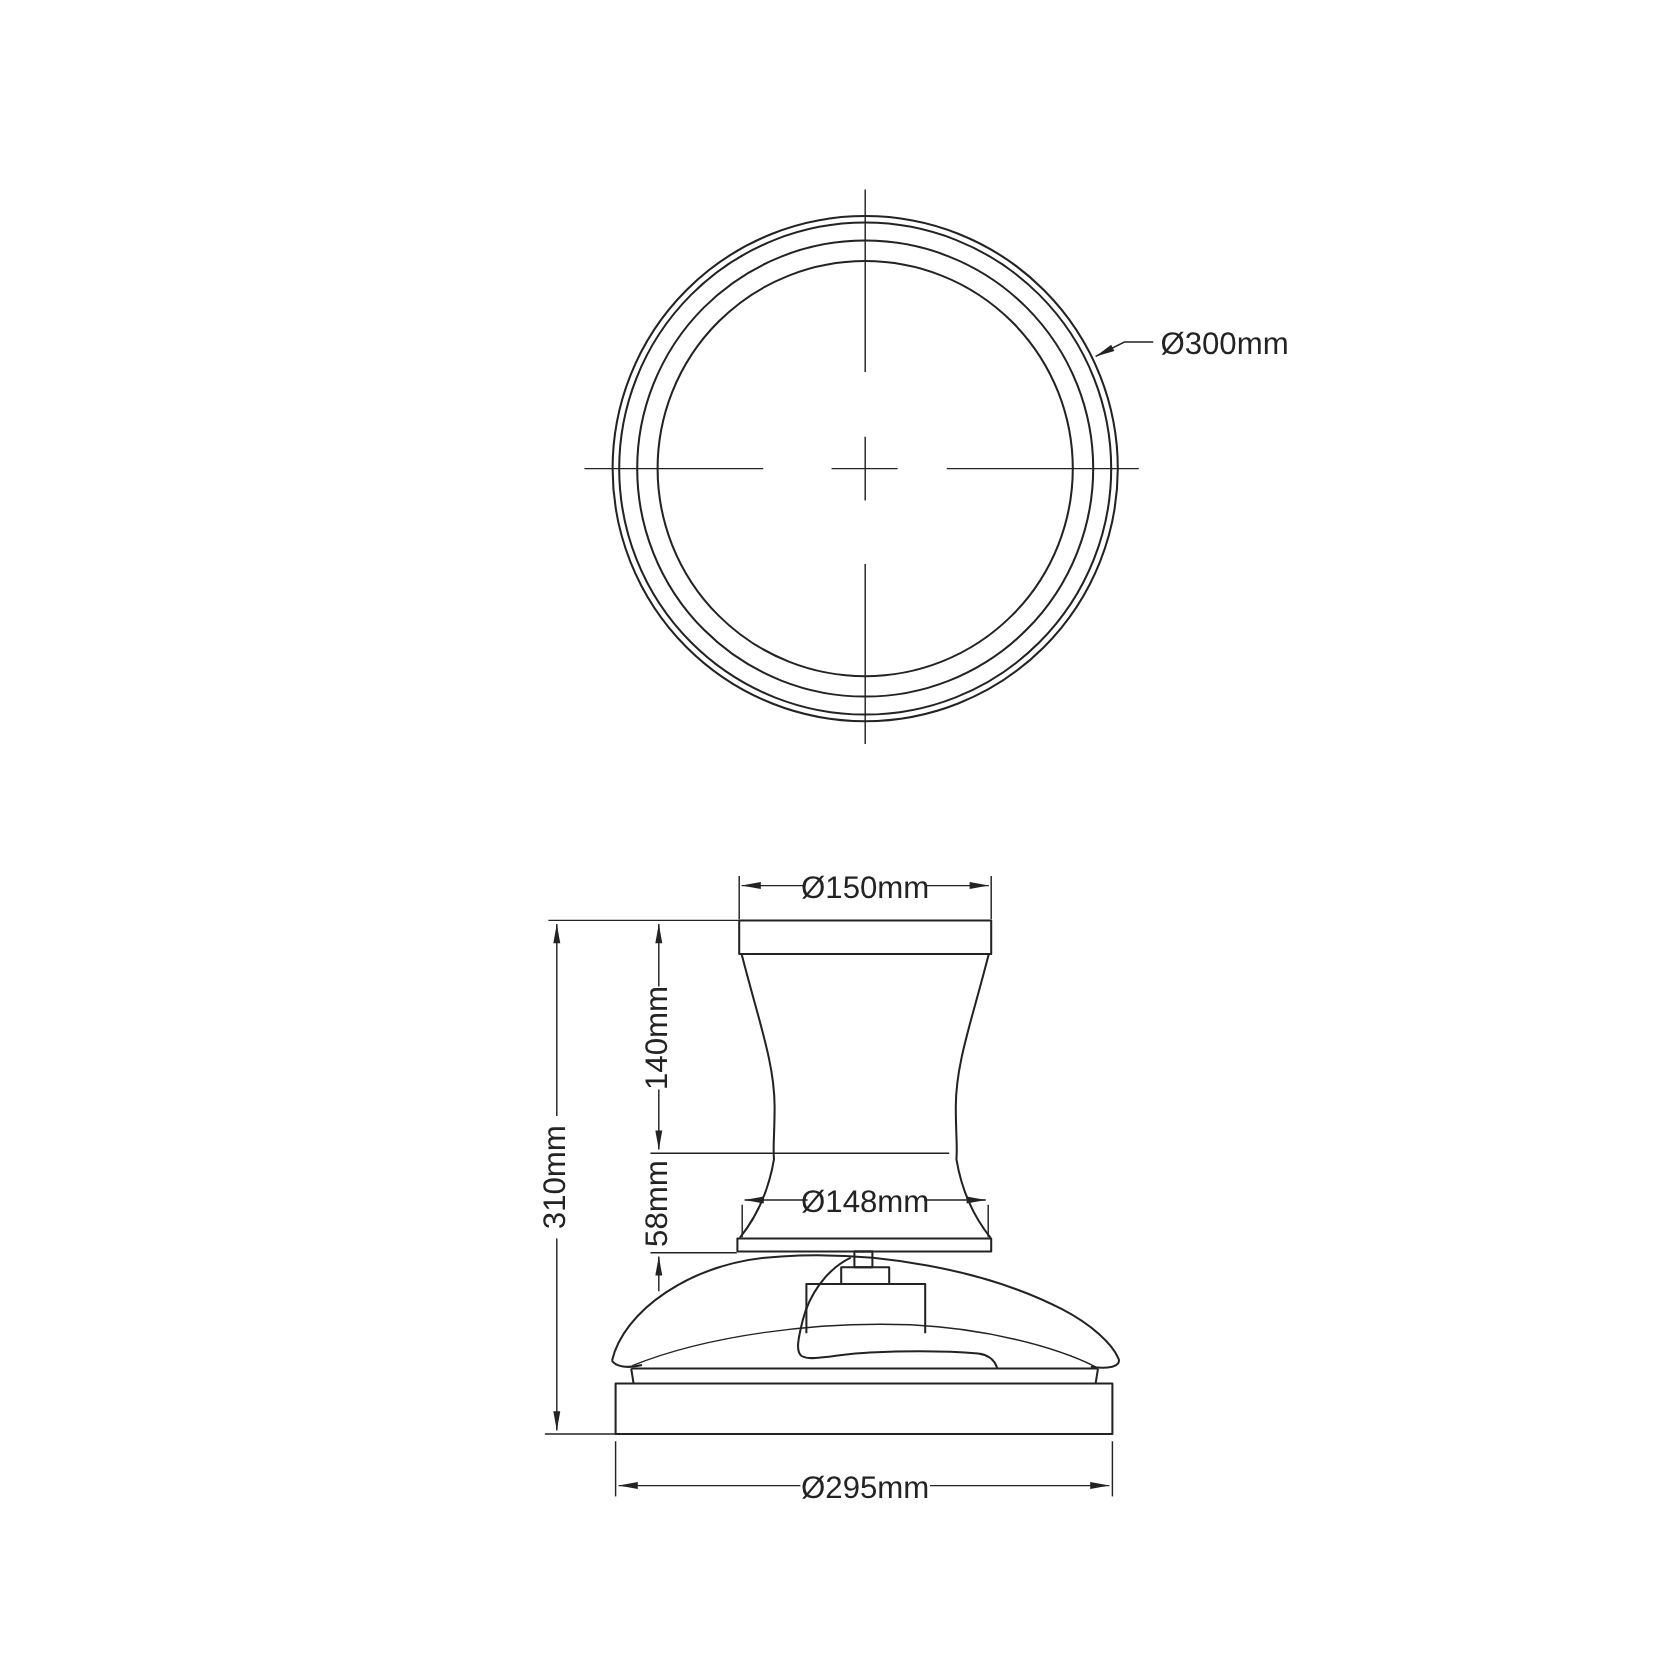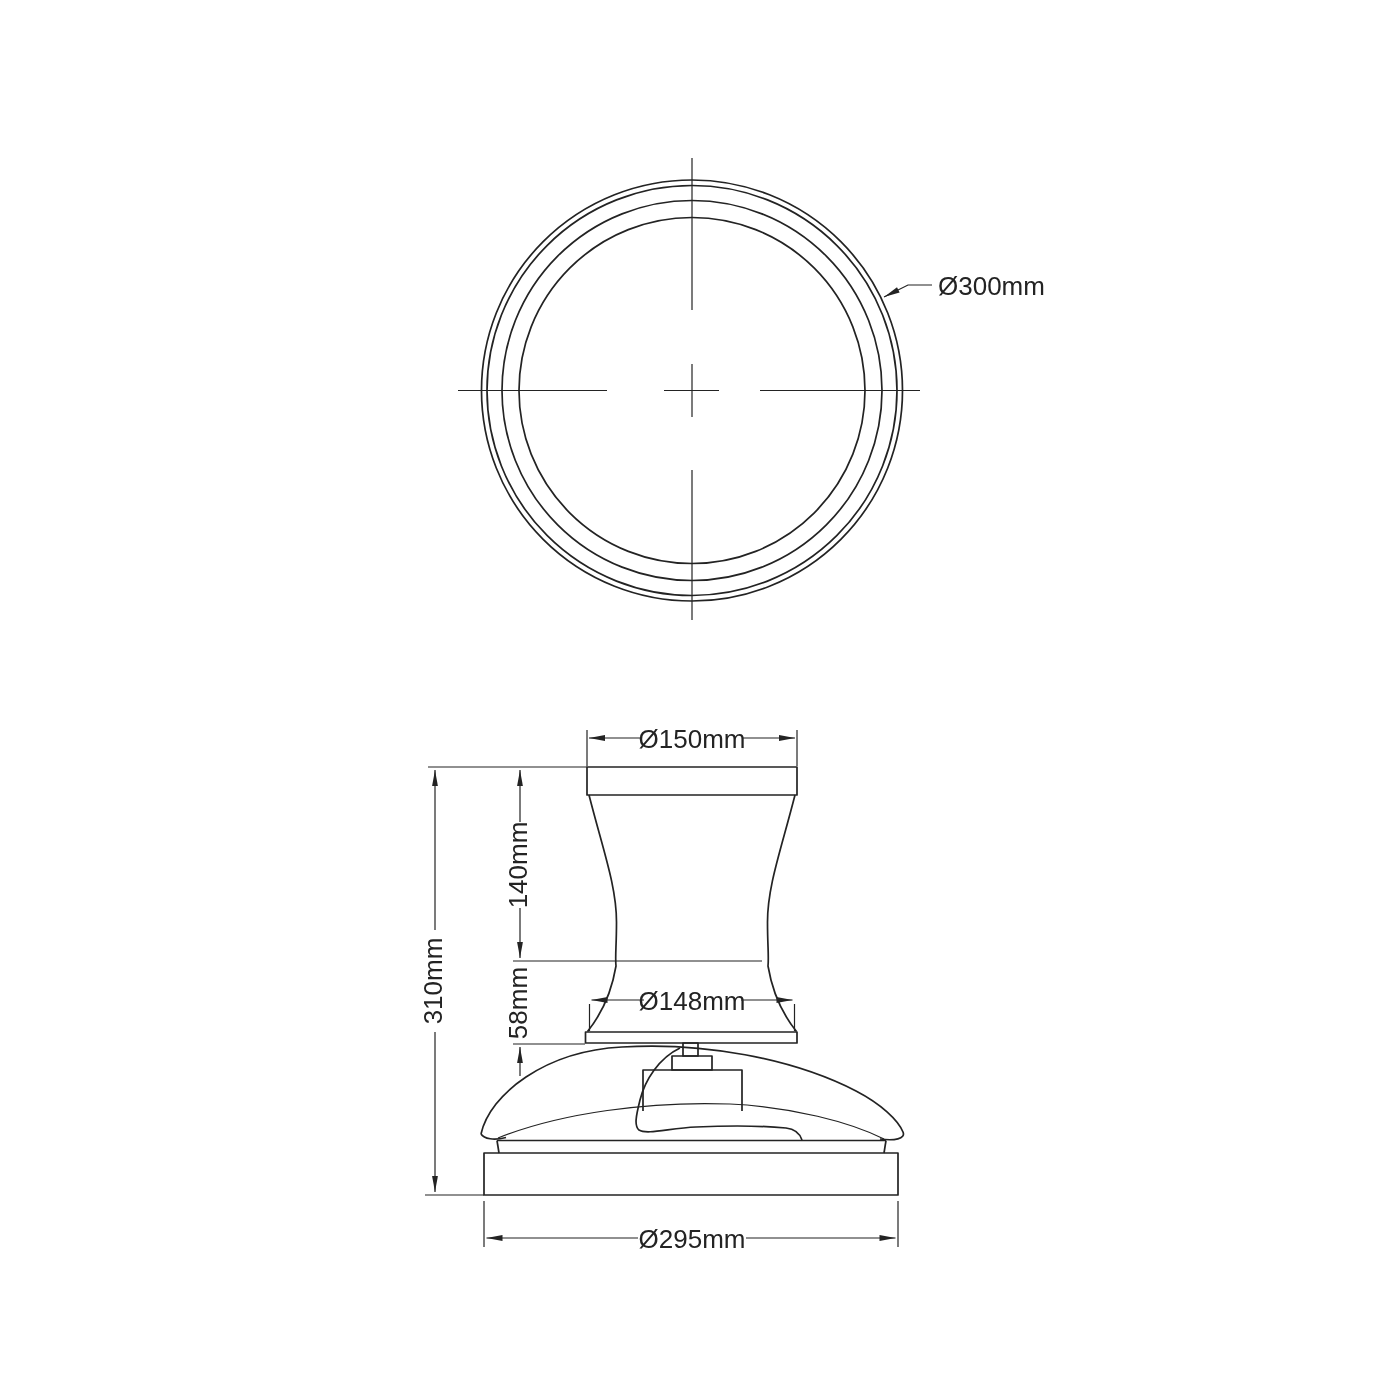--- a/index.html
+++ b/index.html
@@ -1,17 +1,17 @@
 <!DOCTYPE html>
 <html style="--line: #232323;"><head>
 <meta charset="utf-8">
 <style>
   html,body{margin:0;padding:0;background:#ffffff;}
   .stage{position:relative;width:1252px;height:1400px;background:#ffffff;overflow:hidden;
-         font-family:"Liberation Sans",sans-serif;}
+         font-family:"Liberation Sans",sans-serif;margin-left:29px;}
   svg{position:absolute;left:0;top:0;}
   .obj{fill:none;stroke:var(--line,#232323);stroke-width:1.7px;stroke-linejoin:round;}
   .thin{fill:none;stroke:var(--line,#232323);stroke-width:1.2px;}
   .arrowhead{fill:var(--line,#232323);stroke:none;}
   .dim-text{font-family:"Liberation Sans",sans-serif;font-size:26px;fill:var(--line,#232323);}
 </style>
 </head>
 <body style="background: rgb(255, 255, 255);">
 
 <div class="stage">

